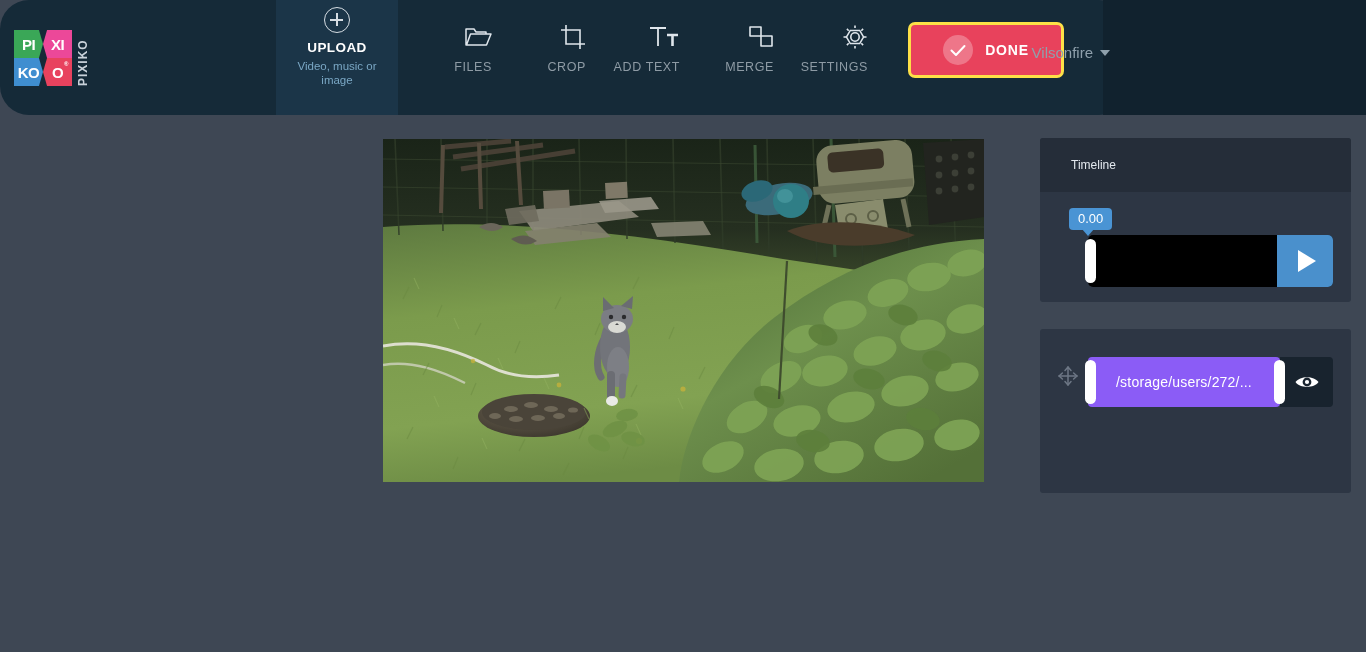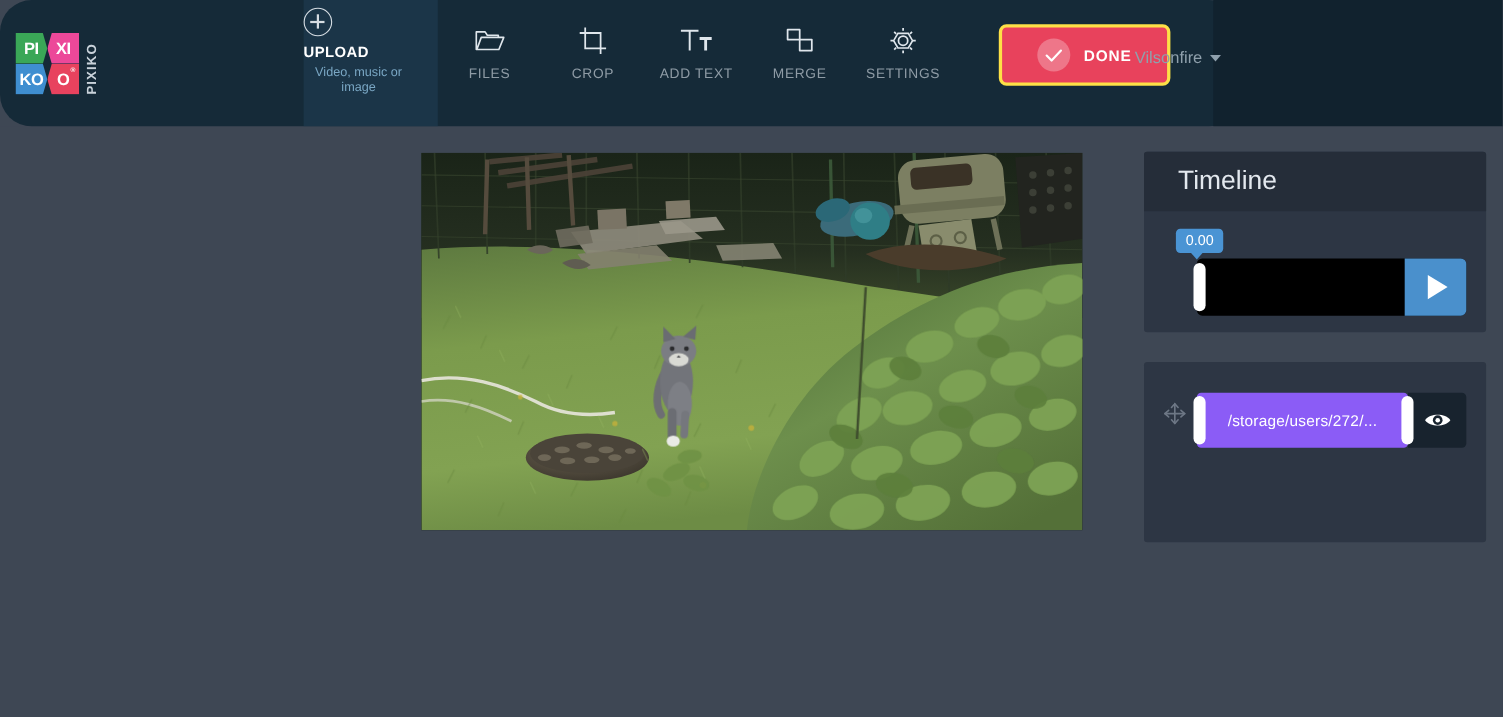--- a/index.html
+++ b/index.html
@@ -65,21 +65,21 @@
     height: 56px;
     display: flex; align-items: center;
   }
 
   
   #upload-panel {
     position: absolute; left: 276px; top: 0;
     width: 122px; height: 115px;
     background: #1b3548;
     display: flex; flex-direction: column;
-    justify-content: flex-start;
+    align-items: center; justify-content: flex-start;
     padding-top: 7px;
     cursor: pointer;
   }
   .plus-circle {
     width: 26px; height: 26px; border-radius: 50%;
     border: 1.6px solid #d6dde3;
     position: relative;
   }
   .plus-circle::before, .plus-circle::after {
     content: ''; position: absolute; background: #d6dde3;
@@ -92,21 +92,21 @@
   }
   #upload-sub {
     margin-top: 4px; color: #7aa7c4; font-size: 11.5px;
     text-align: center; line-height: 14px; width: 100px;
   }
 
   
   #toolbar { position: absolute; left: 398px; top: 0; height: 115px; display: flex; align-items: flex-start; }
   .tool {
     width: 94px; padding-top: 20px;
-    display: flex; flex-direction: column; align-items: center;
+    display: flex; flex-direction: column; align-items: flex-end;
     cursor: pointer;
   }
   .tool .ticon { height: 34px; display: flex; align-items: center; justify-content: center; }
   .tool .tlabel {
     margin-top: 6px; color: #8e9ba5; font-size: 12.5px; letter-spacing: 0.6px;
   }
 
   
   #done-button {
     position: absolute; left: 908px; top: 22px;
@@ -152,21 +152,21 @@
   
   .panel {
     position: absolute; left: 1040px; width: 311px;
     background: #2d3644; border-radius: 3px;
   }
   .panel-header {
     height: 54px; background: #252d39;
     display: flex; align-items: center; padding-left: 31px;
     border-radius: 3px 3px 0 0;
   }
-  .panel-title { color: #e3e8ee; font-size: 24px; }
+  .panel-title { color: #e3e8ee; font-size: 12px; }
 
   #timeline-panel { top: 23px; height: 164px; }
   #objects-panel  { top: 214px; height: 164px; }
 
   #timeline-body { position: relative; height: 110px; }
   #time-badge {
     position: absolute; left: 29px; top: 16px;
     background: #4a94d4; color: #fff;
     font-size: 13px; padding: 3px 9px 4px; border-radius: 4px;
   }

